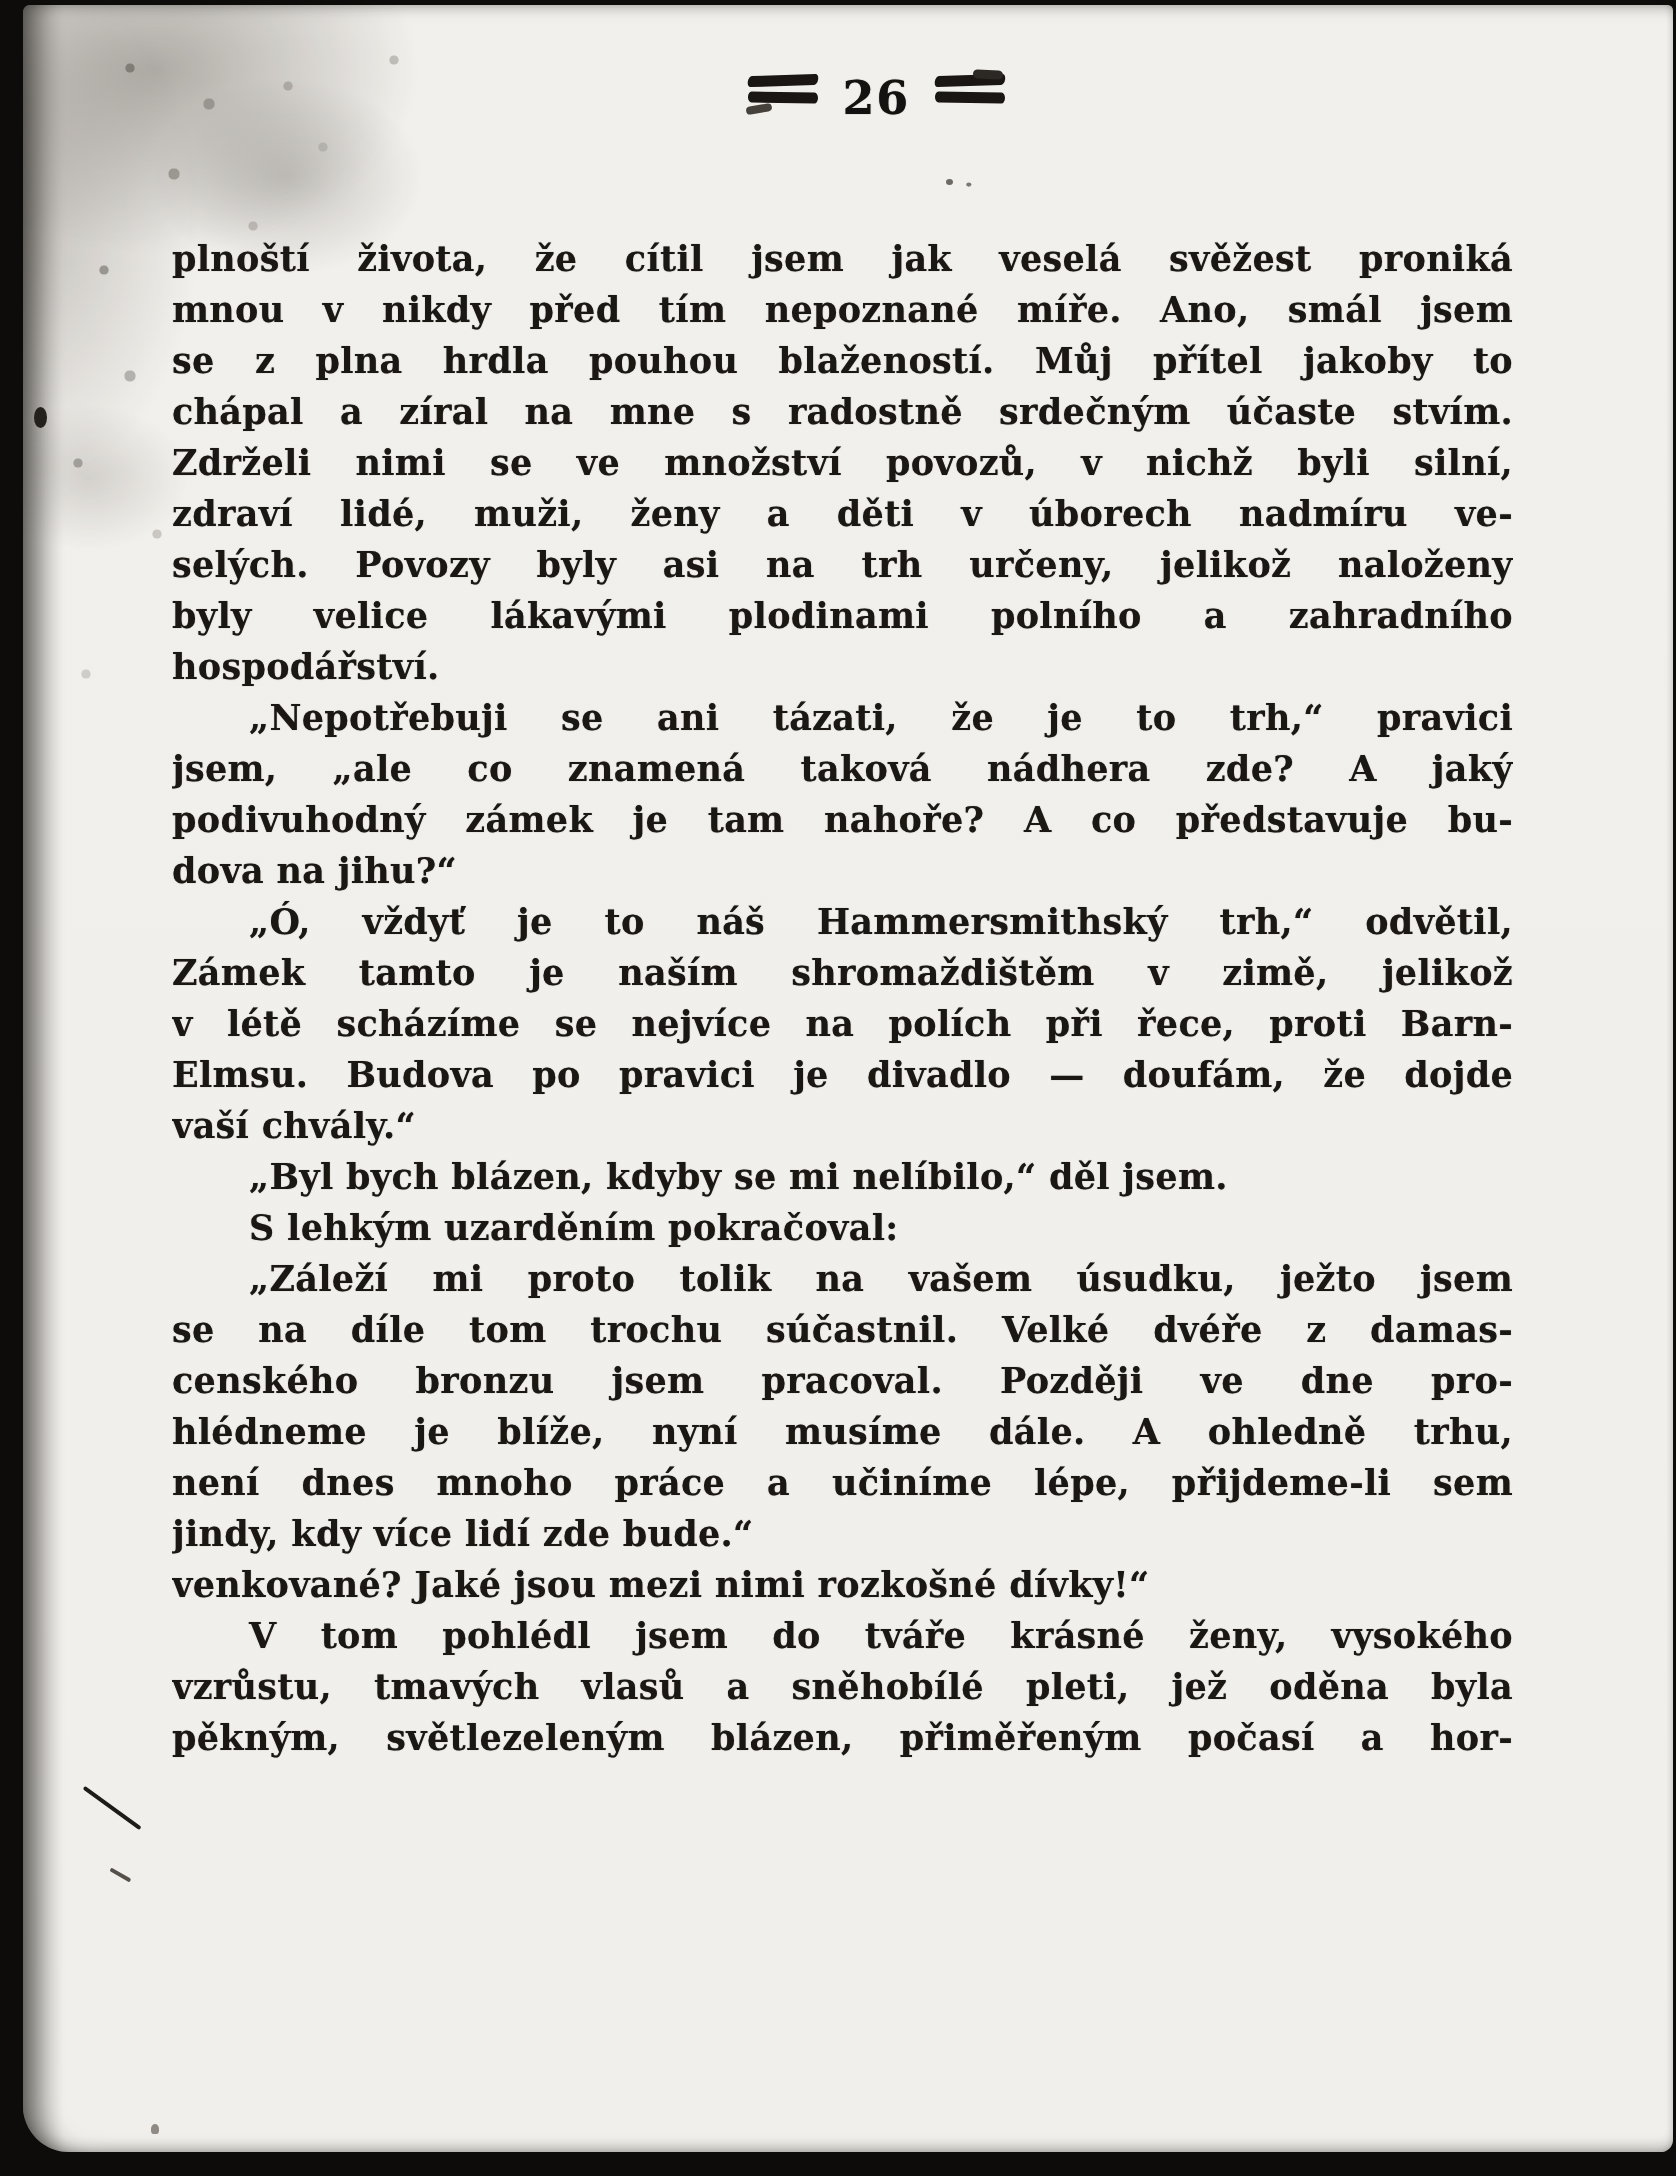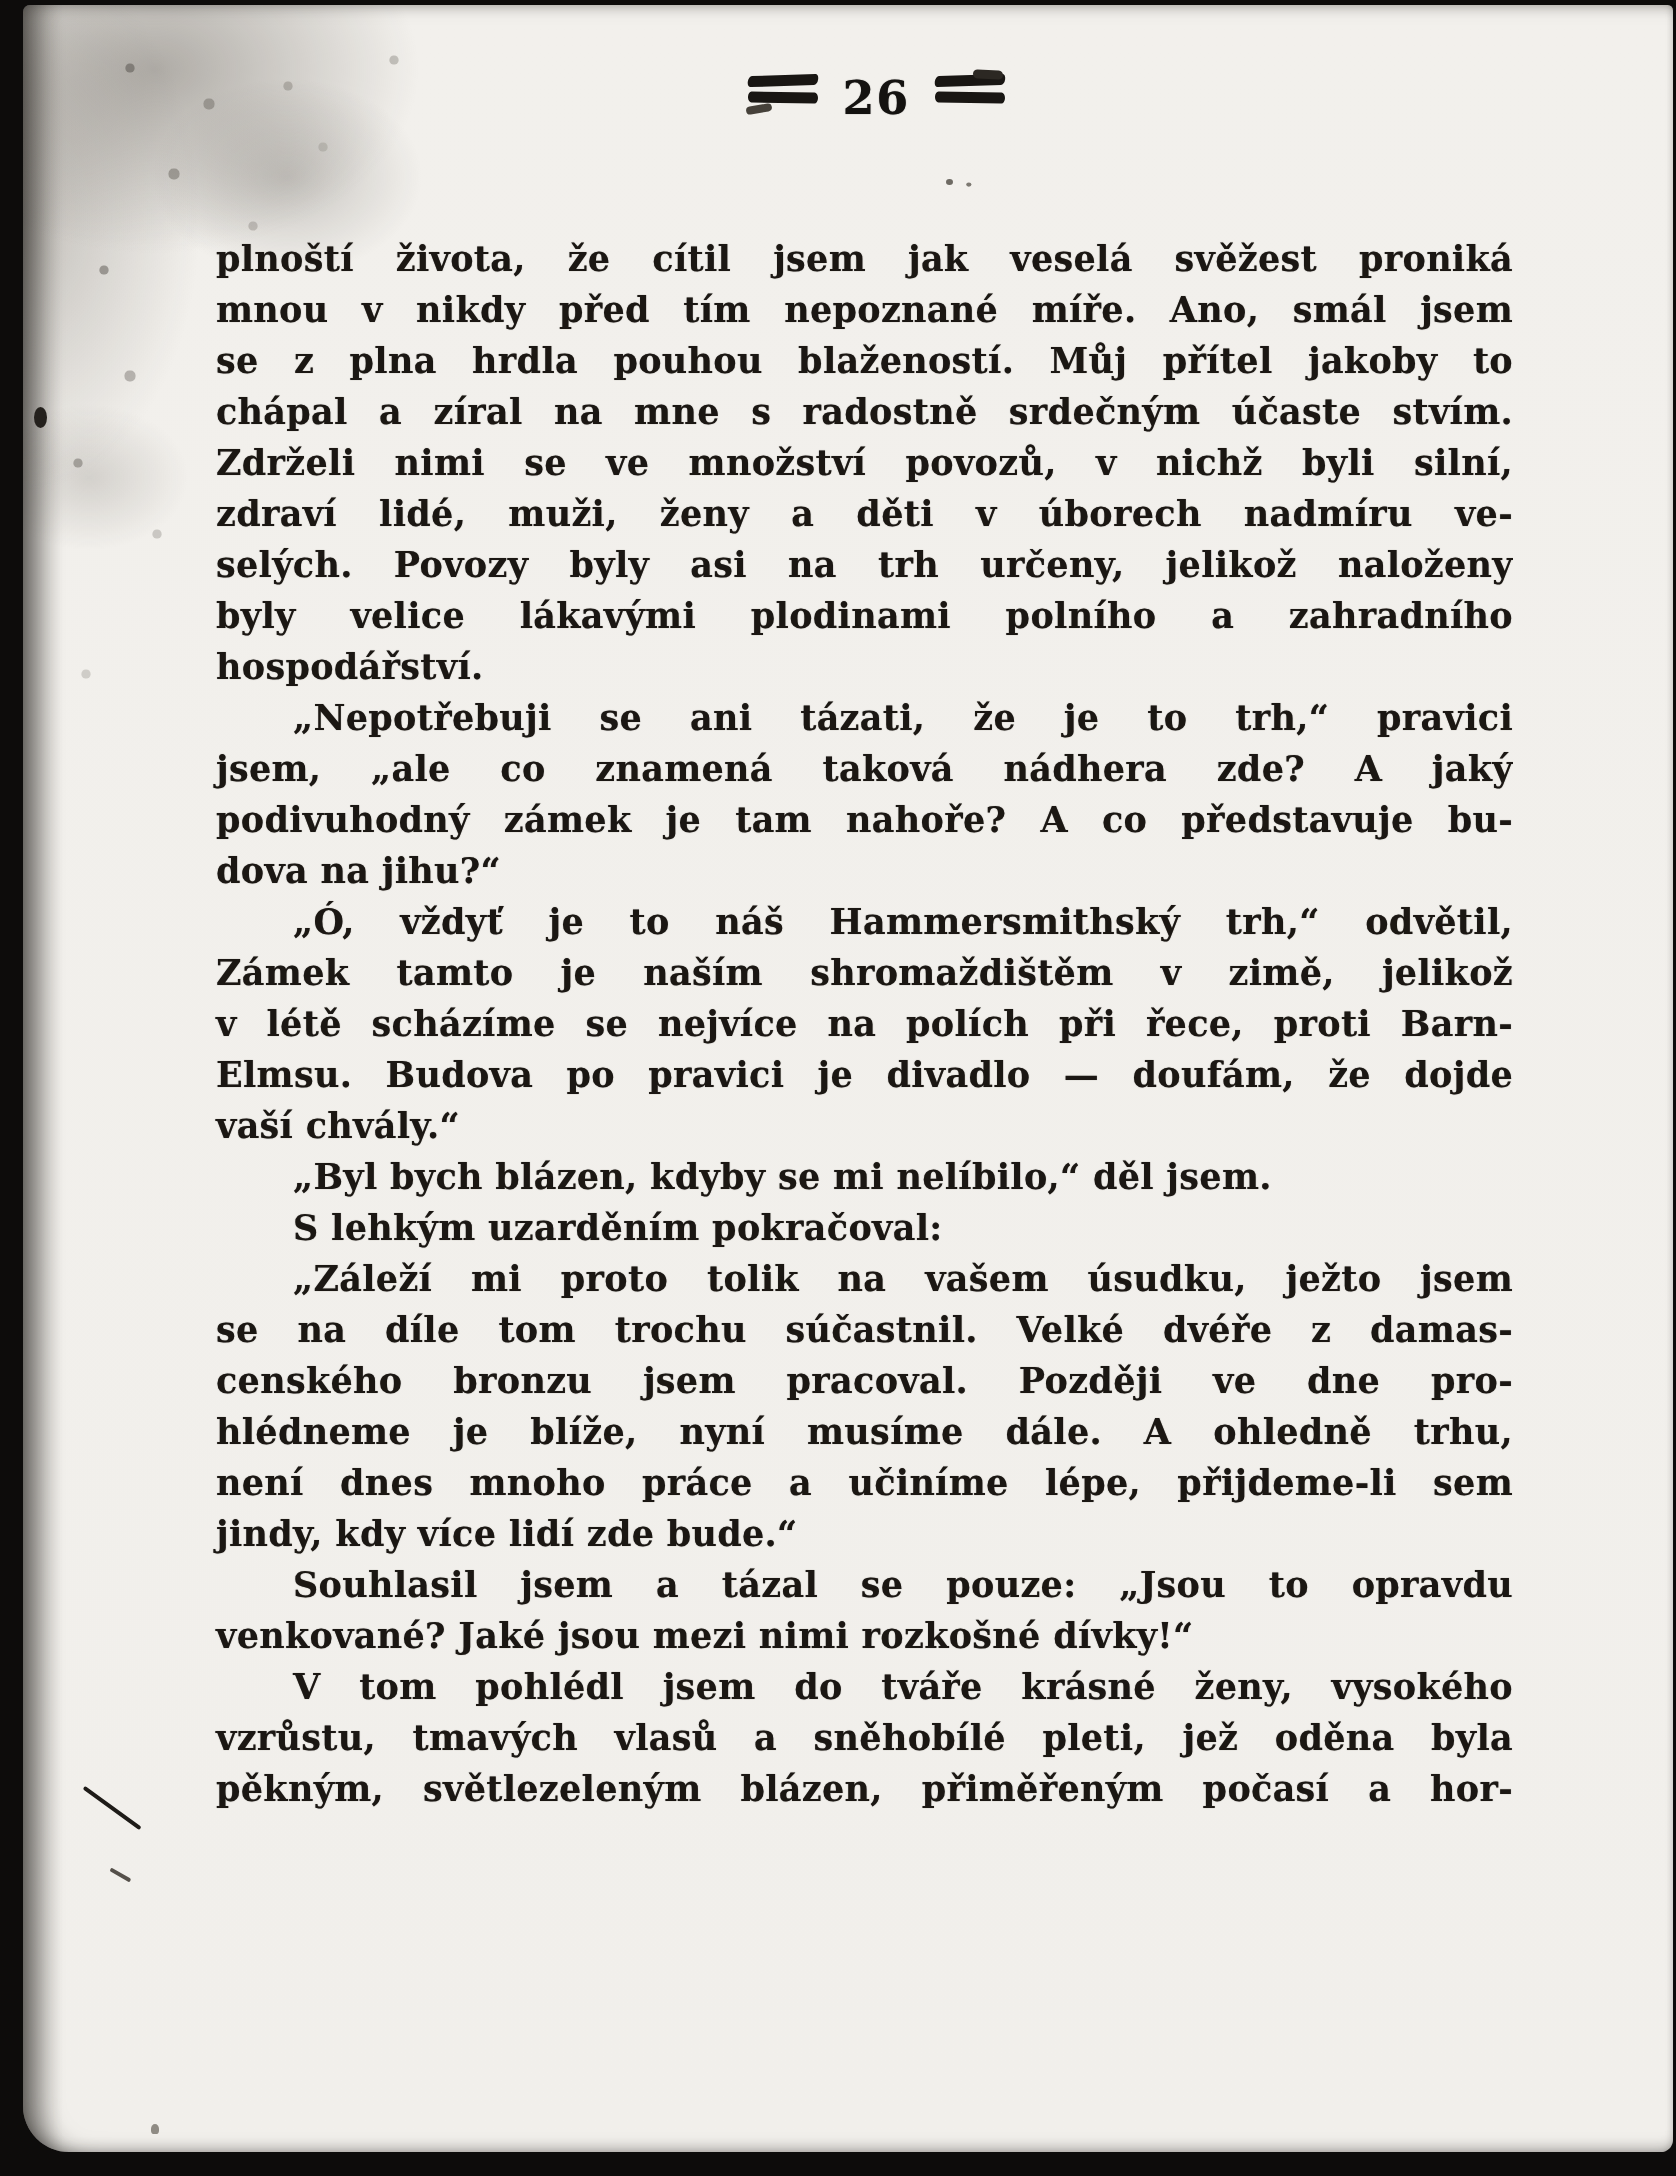--- a/index.html
+++ b/index.html
@@ -138,21 +138,20 @@
     color: #1b1713;
     letter-spacing: 0.3px;
     text-shadow: 0 0 0.9px rgba(27,23,19,0.55);
     overflow: hidden;
   }
   .line {
     height: 51px;
     text-align: justify;
     text-align-last: justify;
     white-space: normal;
-    margin-left: 44px;
   }
   .line.last { text-align-last: auto; }
   .line.indent { padding-left: 77px; }
   
   .mark-slash {
     position: absolute;
     left: 54px;
     top: 1801px;
     width: 70px;
     height: 4.4px;
@@ -242,21 +241,20 @@
         </div>
         <div class="para">
           <div class="line indent">„Záleží mi proto tolik na vašem úsudku, ježto jsem</div>
           <div class="line">se na díle tom trochu súčastnil. Velké dvéře z damas-</div>
           <div class="line">cenského bronzu jsem pracoval. Později ve dne pro-</div>
           <div class="line">hlédneme je blíže, nyní musíme dále. A ohledně trhu,</div>
           <div class="line">není dnes mnoho práce a učiníme lépe, přijdeme-li sem</div>
           <div class="line last">jindy, kdy více lidí zde bude.“</div>
         </div>
         <div class="para">
-          <div class="line indent">Souhlasil jsem a tázal se pouze: „Jsou to opravdu</div>
           <div class="line last">venkované? Jaké jsou mezi nimi rozkošné dívky!“</div>
         </div>
         <div class="para">
           <div class="line indent">V tom pohlédl jsem do tváře krásné ženy, vysokého</div>
           <div class="line">vzrůstu, tmavých vlasů a sněhobílé pleti, jež oděna byla</div>
           <div class="line">pěkným, světlezeleným blázen, přiměřeným počasí a hor-</div>
         </div>
       </div>
 
     <span class="mark-slash"></span>

